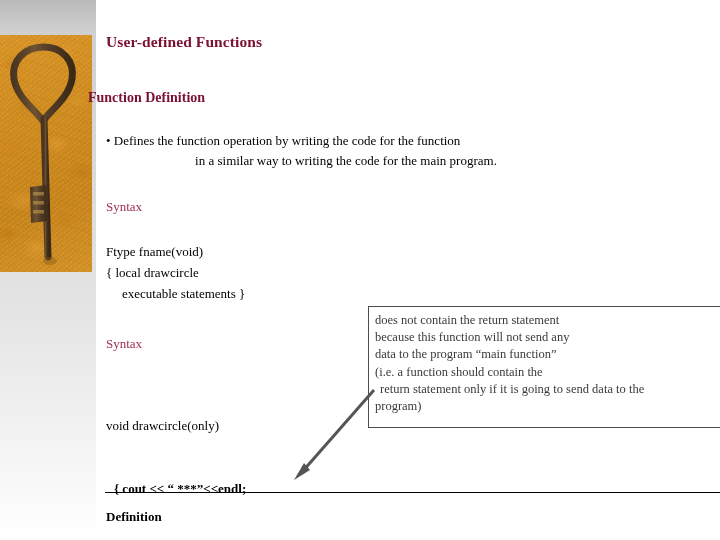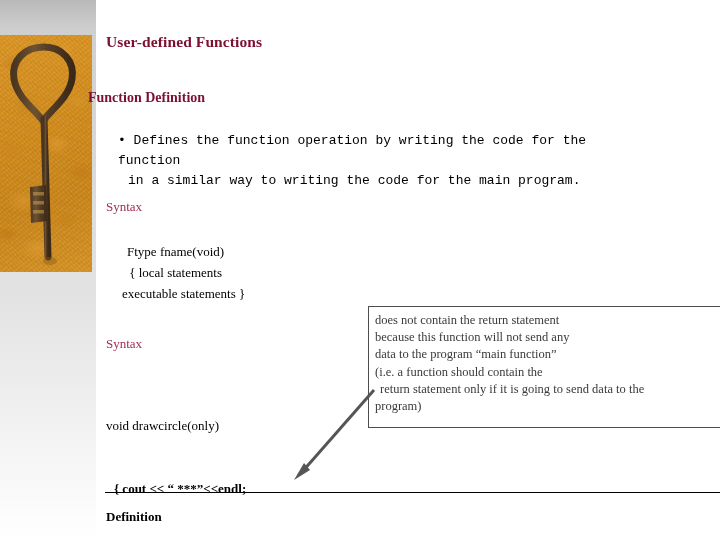--- a/index.html
+++ b/index.html
@@ -75,47 +75,46 @@
   .section-head {
     position: absolute;
     left: 88px;
     top: 90px;
     font-size: 14px;
     font-weight: bold;
     color: #7b1031;
   }
   .bullet-block {
     position: absolute;
-    left: 118px;
+    left: 106px;
     top: 131px;
     width: 470px;
     font-size: 13px;
     color: #000000;
     line-height: 20px;
-    font-family: Liberation Mono, monospace;
   }
   .bullet-line-1 { display: block; }
-  .bullet-line-2 { display: block; padding-left: 10px; }
+  .bullet-line-2 { display: block; padding-left: 10px; text-align: center; }
 
   .label-syntax {
     position: absolute;
     left: 106px;
     top: 199px;
     font-size: 13px;
     color: #a03050;
   }
   .code-syntax {
     position: absolute;
     left: 106px;
     top: 241px;
     font-size: 13px;
     color: #000;
     line-height: 21px;
   }
-  .code-syntax span { display: block; text-align: center; }
+  .code-syntax span { display: block; }
   .code-syntax span.ind1 { padding-left: 16px; }
 
   .label-example {
     position: absolute;
     left: 106px;
     top: 336px;
     font-size: 13px;
     color: #a03050;
   }
   .code-example {
@@ -213,21 +212,21 @@
 
     <div class="bullet-block">
       <span class="bullet-line-1">• Defines the function operation by writing the code for the function</span>
       <span class="bullet-line-2">in a similar way to writing the code for the main program.</span>
     </div>
 
     <div class="label-syntax">Syntax</div>
 
     <div class="code-syntax">
       <span>Ftype fname(void)</span>
-      <span>{ local statements</span>
+      <span>{ local drawcircle</span>
       <span class="ind1">executable statements }</span>
     </div>
 
     <div class="label-example">Syntax</div>
 
     <div class="code-example">
       <span>void drawcircle(only)</span>
       <span class="ind1">{ cout &lt;&lt; “ ***”&lt;&lt;endl;</span>
       
       

